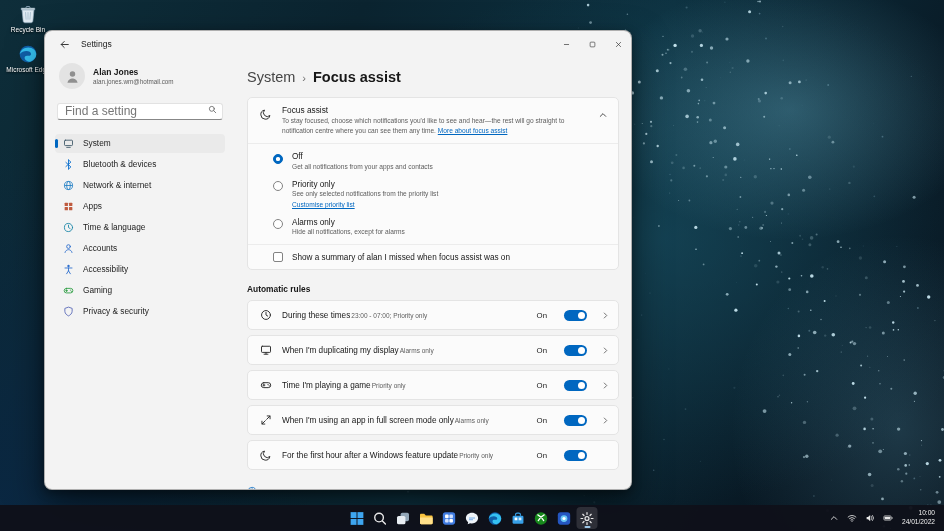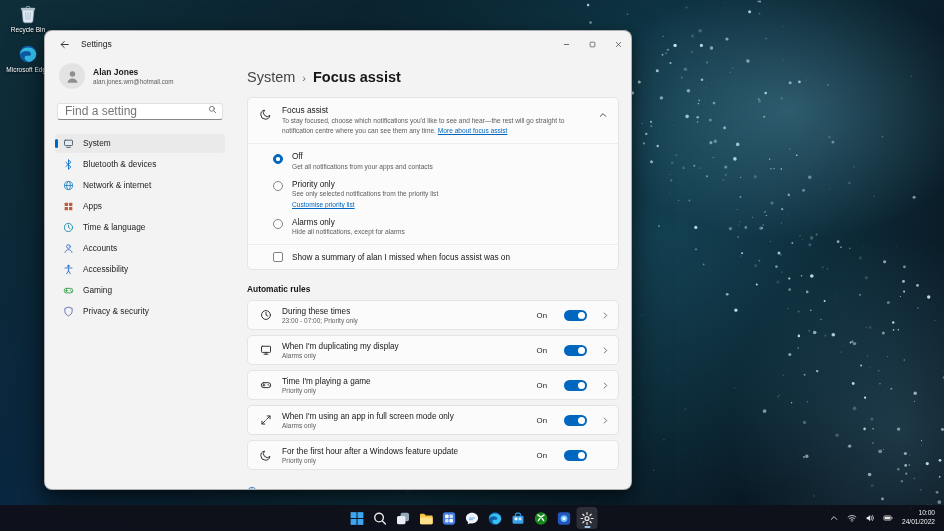--- a/index.html
+++ b/index.html
@@ -104,21 +104,21 @@
   .opt-link:empty{ display:none; }
 
   .summary-row{ border-top:1px solid #ececec; display:flex; align-items:center; gap:9px; padding:7px 12px 7px 25px; }
   .checkbox{ width:10px; height:10px; border:1px solid #838383; border-radius:2px; background:#fff; flex:none; }
   .cb-label{ font-size:8.2px; color:#171717; }
 
   .rules-header{ margin-top:14px; font-size:8.4px; font-weight:700; color:#171717; }
   .rules{ margin-top:6px; display:flex; flex-direction:column; gap:5px; }
   .rule-card{ height:30px; background:#fbfbfb; border:1px solid #e4e4e4; border-radius:5px; display:flex; align-items:center; gap:10px; padding:0 8px 0 12px; }
   .rule-ic{ width:12px; height:12px; color:#2f2f2f; flex:none; }
-  .rule-text{ flex:1; display:flex; flex-direction:column; gap:1px; min-width:0; }
+  .rule-text{ flex:1; display:flex; flex-direction:row; gap:1px; min-width:0;align-items:center; }
   .rule-title{ font-size:8.2px; color:#171717; white-space:nowrap; overflow:hidden; }
   .rule-sub{ font-size:6.5px; color:#5d5d5d; }
   .rule-state{ font-size:7.8px; color:#171717; margin-right:7px; }
   .toggle{ width:23px; height:11px; border-radius:6px; background:#8a8a8a; position:relative; flex:none; }
   .toggle::after{ content:""; position:absolute; width:7px; height:7px; border-radius:50%; background:#fff; top:2px; left:2.5px; }
   .toggle.on{ background:var(--accent); }
   .toggle.on::after{ left:auto; right:2.5px; }
   .rule-chev{ width:9px; height:9px; color:#4f4f4f; margin-left:4px; flex:none; visibility:hidden; }
   .rule-card.has-chev .rule-chev{ visibility:visible; }
 

